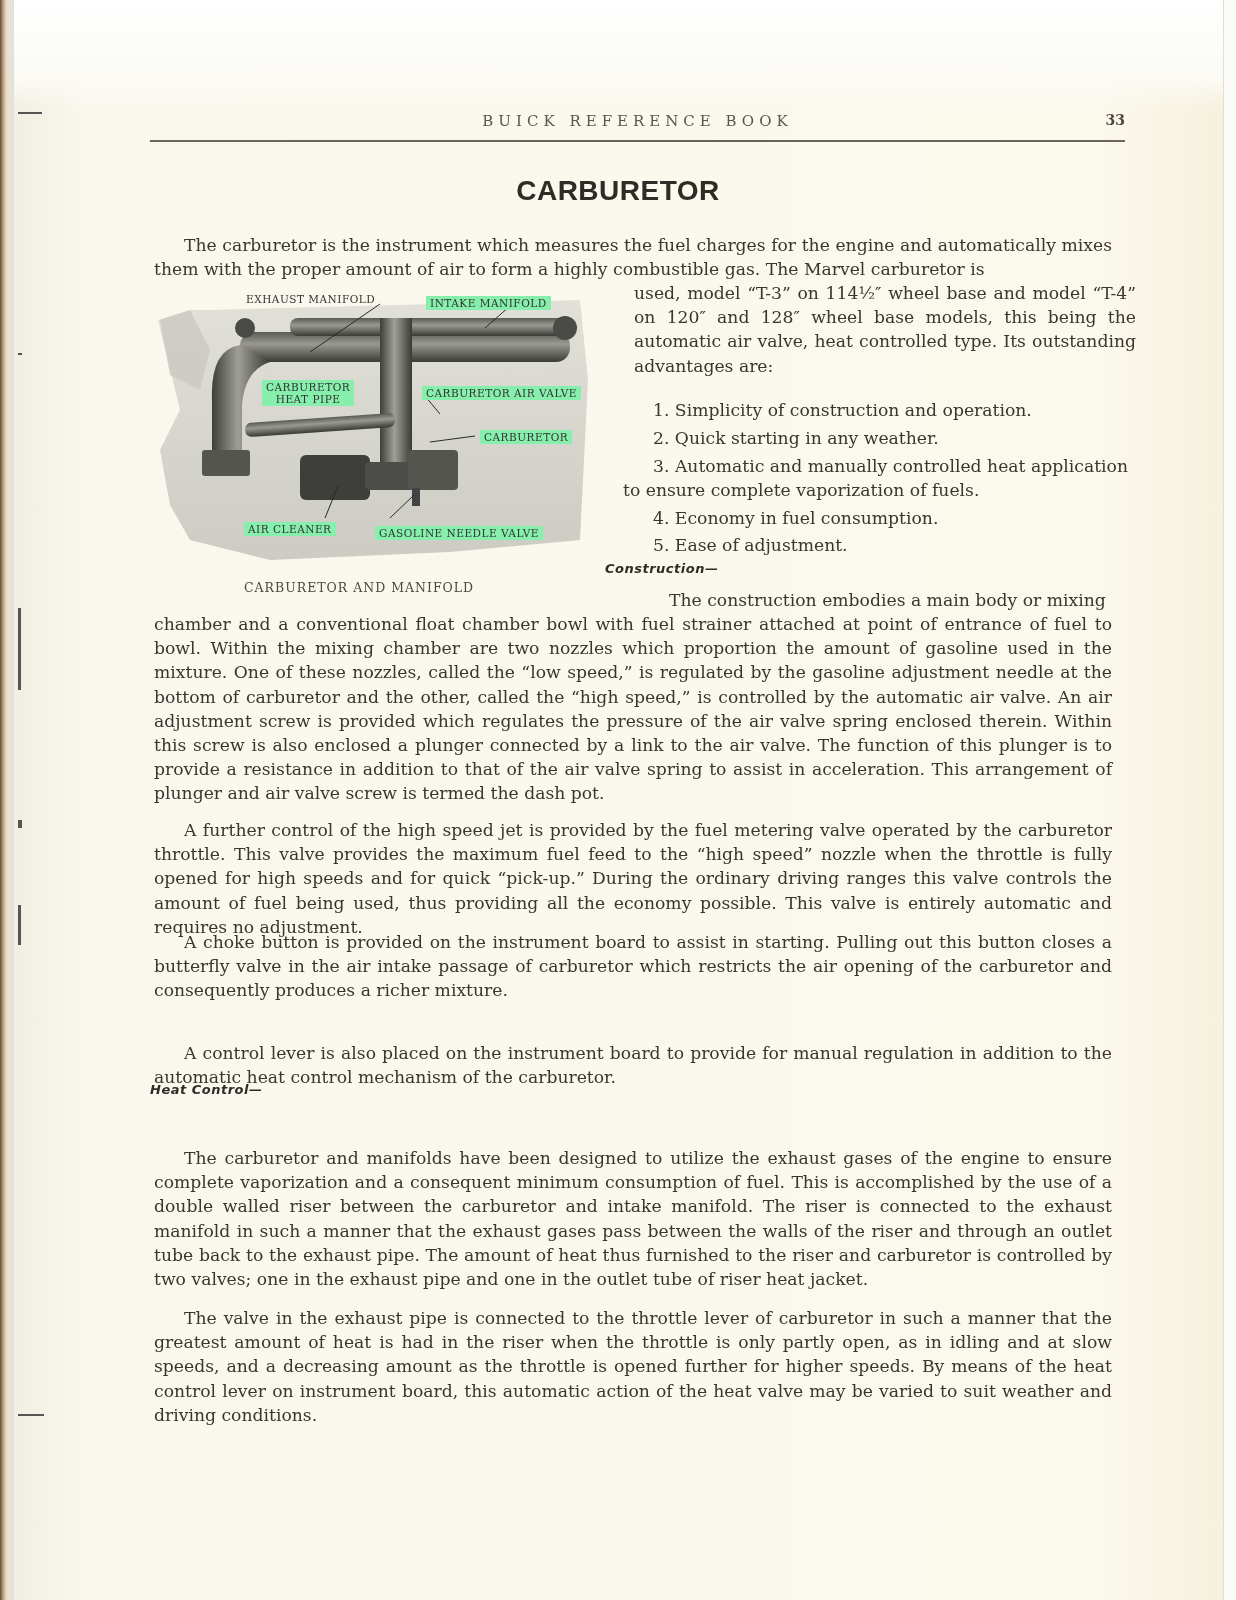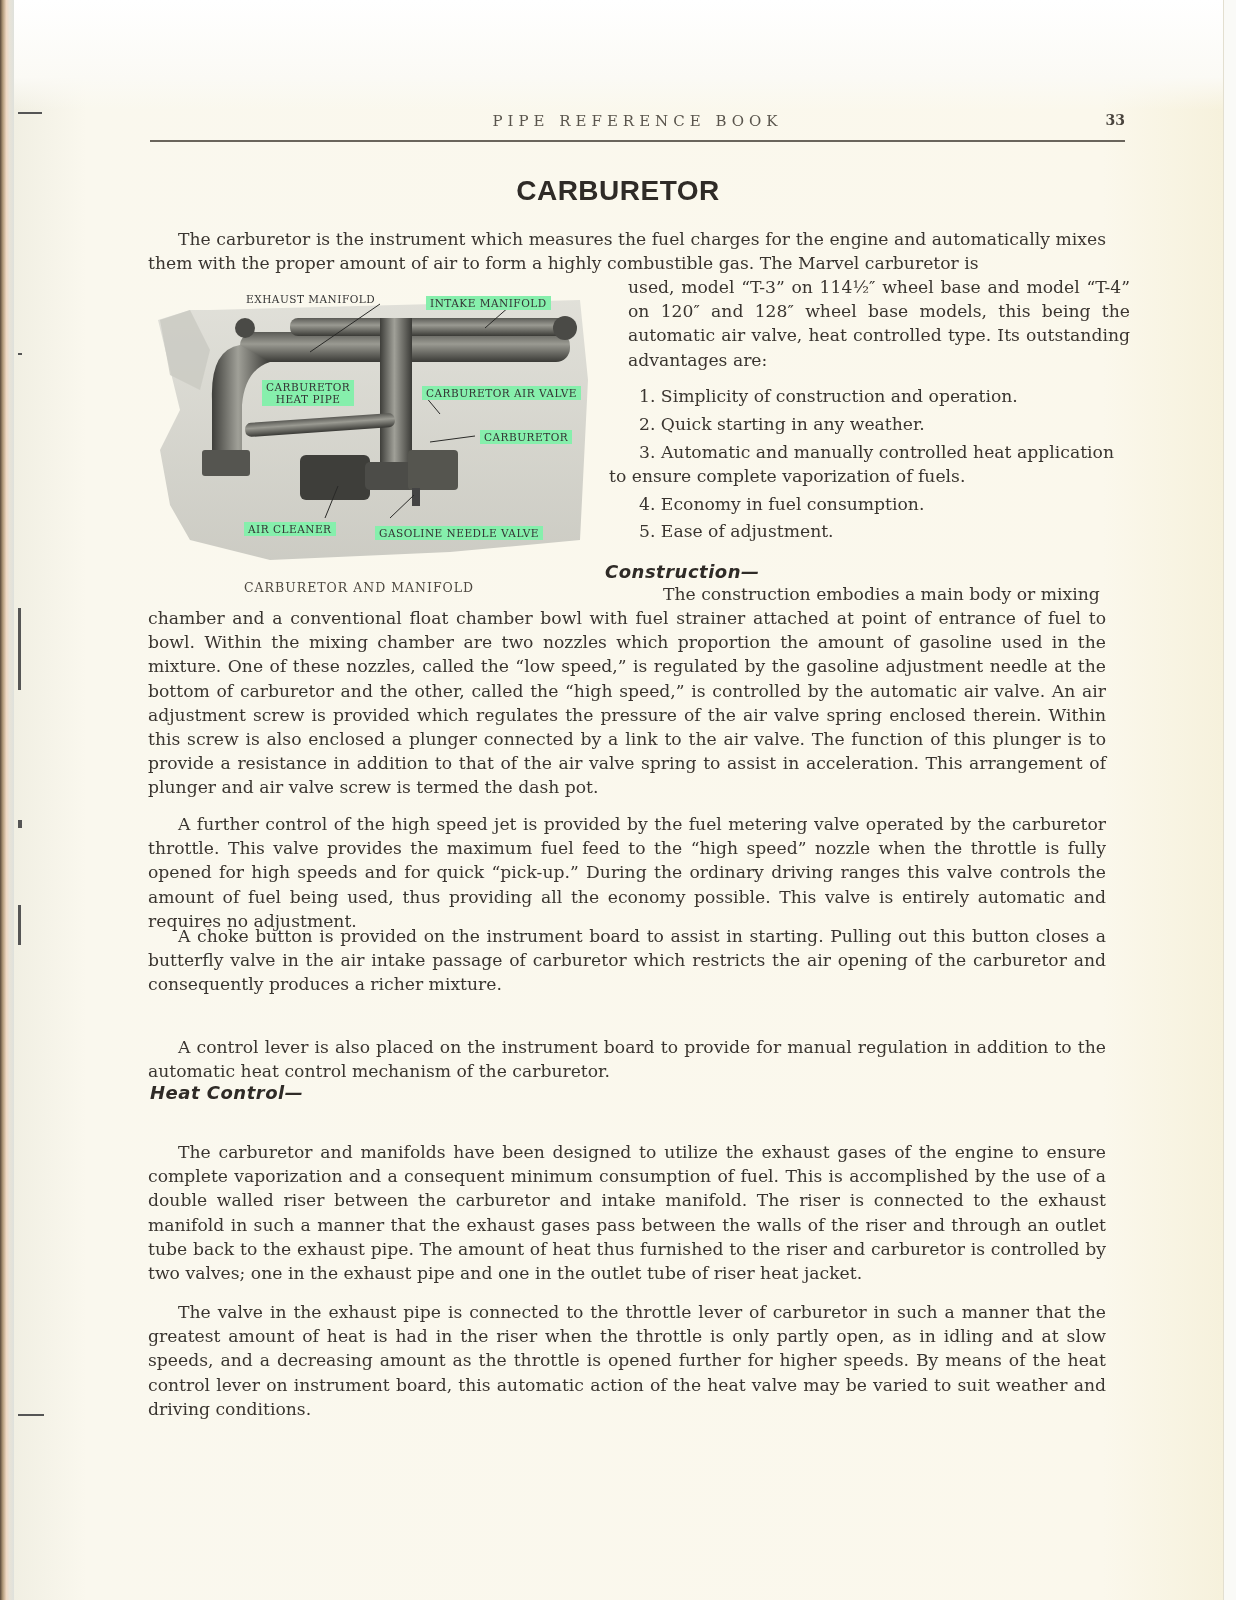--- a/index.html
+++ b/index.html
@@ -37,61 +37,61 @@
   .runhead .pagenum {
     position:absolute; right:0; top:2px; font-size:14px; font-weight:bold; color:#4a453e;
   }
   h1.section-title {
     position:absolute; left:0; right:0; top:175px; margin:0; text-align:center;
     font-family:"Liberation Sans", "DejaVu Sans", sans-serif; font-weight:bold;
     font-size:28px; color:#2f2b27; letter-spacing:0.5px;
   }
   .para {
     position:absolute; font-size:17.2px; line-height:24.2px; color:#3a3530;
-    text-align:justify; margin:0;
+    text-align:justify; margin:6px;
   }
   .indent { text-indent:30px; }
   .figure {
     position:absolute; left:150px; top:290px; width:442px; height:280px;
   }
   .fig-caption {
     position:absolute; left:244px; top:580px; font-size:12.5px; letter-spacing:1px; color:#4d4840;
   }
   .callout {
     position:absolute; background:#86efac; color:#333; font-size:10.5px;
     padding:1px 4px; letter-spacing:0.5px; white-space:nowrap;
     font-family:"DejaVu Serif", serif; line-height:12px;
   }
   .list-item {
     position:absolute; left:605px; width:505px; font-size:17.2px; line-height:24.2px; color:#3a3530;
-    margin:4px; text-align:justify;
+    margin:18px; text-align:justify;
   }
   .subhead {
     position:absolute; font-family:"DejaVu Sans", "Liberation Sans", sans-serif;
-    font-weight:bold; font-style:italic; font-size:18px; color:#2f2b27; letter-spacing:0.5px;
+    font-weight:bold; font-style:italic; font-size:13px; color:#2f2b27; letter-spacing:0.5px;
   }
 </style>
 </head>
 <body>
 
 <div class="left-edge"></div>
 <div class="page"></div>
 <div class="top-shade"></div>
 <div class="right-edge"></div>
 
 <div class="margin-mark" style="left:18px;top:112px;width:24px;height:2px;"></div>
 <div class="margin-mark" style="left:18px;top:353px;width:4px;height:2px;"></div>
 <div class="margin-mark" style="left:18px;top:608px;width:3px;height:40px;"></div>
 <div class="margin-mark" style="left:18px;top:640px;width:3px;height:50px;"></div>
 <div class="margin-mark" style="left:18px;top:820px;width:4px;height:8px;"></div>
 <div class="margin-mark" style="left:18px;top:905px;width:3px;height:40px;"></div>
 <div class="margin-mark" style="left:18px;top:1414px;width:26px;height:2px;"></div>
 
 <div class="runhead">
-  <div class="title">PIPE REFERENCE BOOK</div>
+  <div class="title">BUICK REFERENCE BOOK</div>
   <div class="pagenum">33</div>
 </div>
 
 <h1 class="section-title">CARBURETOR</h1>
 
 <p class="para indent" style="left:148px; top:227px; width:958px;">The carburetor is the instrument which measures the fuel charges for the engine and automatically mixes them with the proper amount of air to form a highly combustible gas. The Marvel carburetor is</p>
 
 <p class="para" style="left:628px; top:275px; width:502px;">used, model “T-3” on 114½″ wheel base and model “T-4” on 120″ and 128″ wheel base models, this being the automatic air valve, heat controlled type. Its outstanding advantages are:</p>
 
 <div class="figure">

